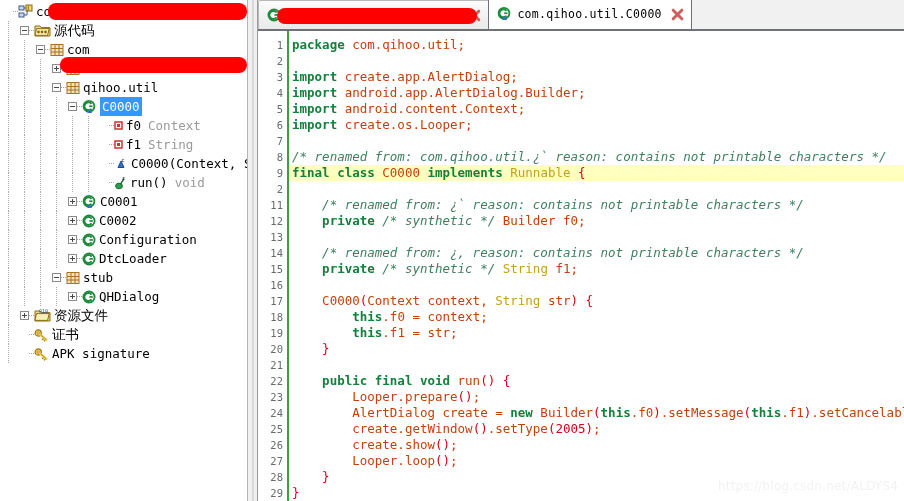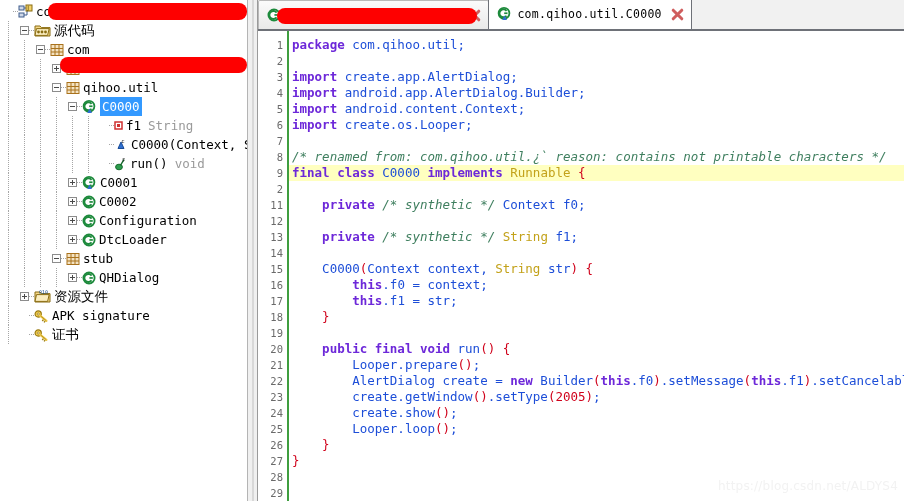--- a/index.html
+++ b/index.html
@@ -183,26 +183,26 @@
   #code .cl {
     height: 16px; line-height: 16px;
     font-family: "DejaVu Sans Mono", monospace;
     font-size: 12.5px;
     white-space: pre;
     color: #000000;
     padding-left: 3px;
   }
   #code .cl.hl { background: #ffffc0; }
 
-  .kw  { color: #6d28d9; font-weight: bold; }
+  .kw  { color: #15803d; font-weight: bold; }
   .cm  { color: #3f7f5f; font-style: italic; }
   .ty  { color: #c3a21a; }
   .pn  { color: #d0021b; }
   .num { color: #d0021b; text-align: right; }
-  .pl  { color: #1d4ed8; }
+  .pl  { color: #c2410c; }
 
   
   #watermark {
     position: absolute;
     right: 6px; bottom: 8px;
     font-family: "DejaVu Sans", sans-serif;
     font-size: 12px;
     color: #f2f2f2;
     letter-spacing: .2px;
     pointer-events: none;
@@ -358,20 +358,41 @@
           </div>
           <span style="width: 100px; flex: 0 0 100px;"></span>
           <span class="expspace"></span>
           <span class="dash"></span>
           <span class="ico">
             <svg width="9" height="9" viewBox="0 0 9 9">
         <rect x="1" y="1" width="7" height="7" fill="#ffffff" stroke="#cf3030" stroke-width="1.5"></rect>
         <rect x="3" y="3" width="3" height="3" fill="#cf3030"></rect>
       </svg>
           </span>
+          <span class="lbl">f0</span>
+          <span class="type">Context</span>
+        </div>
+        <div class="node">
+          <div class="guides">
+            <i style="left: 8px;"></i>
+            <i style="left: 24px;"></i>
+            <i style="left: 40px;"></i>
+            <i style="left: 56px;"></i>
+            <i style="left: 72px;"></i>
+            <i style="left: 88px;"></i>
+          </div>
+          <span style="width: 100px; flex: 0 0 100px;"></span>
+          <span class="expspace"></span>
+          <span class="dash"></span>
+          <span class="ico">
+            <svg width="9" height="9" viewBox="0 0 9 9">
+        <rect x="1" y="1" width="7" height="7" fill="#ffffff" stroke="#cf3030" stroke-width="1.5"></rect>
+        <rect x="3" y="3" width="3" height="3" fill="#cf3030"></rect>
+      </svg>
+          </span>
           <span class="lbl">f1</span>
           <span class="type">String</span>
         </div>
         <div class="node">
           <div class="guides">
             <i style="left: 8px;"></i>
             <i style="left: 24px;"></i>
             <i style="left: 40px;"></i>
             <i style="left: 56px;"></i>
             <i style="left: 72px;"></i>
@@ -552,40 +573,40 @@
           <span class="ico">
             <svg width="15" height="14" viewBox="0 0 15 14">
         <circle cx="4.2" cy="5" r="3.1" fill="#f6d052" stroke="#9a7a10" stroke-width="1.2"></circle>
         <circle cx="4.2" cy="5" r="1.1" fill="#ffffff" stroke="#9a7a10" stroke-width=".8"></circle>
         <path d="M6.4 6.8 L12.4 11.8" stroke="#f6d052" stroke-width="2.4" stroke-linecap="round"></path>
         <path d="M6.4 6.8 L12.4 11.8" stroke="#9a7a10" stroke-width=".7" fill="none"></path>
         <path d="M9.4 10.6 L8.3 12" stroke="#9a7a10" stroke-width="1.4"></path>
         <path d="M11.1 12.2 L10 13.4" stroke="#9a7a10" stroke-width="1.4"></path>
       </svg>
           </span>
-          <span class="lbl">APK signature</span>
+          <span class="lbl cjk">证书</span>
         </div>
         <div class="node">
           <div class="guides">
             <i style="left: 8px;"></i>
           </div>
           <span style="width: 20px; flex: 0 0 20px;"></span>
           <span class="expspace"></span>
           <span class="dash"></span>
           <span class="ico">
             <svg width="15" height="14" viewBox="0 0 15 14">
         <circle cx="4.2" cy="5" r="3.1" fill="#f6d052" stroke="#9a7a10" stroke-width="1.2"></circle>
         <circle cx="4.2" cy="5" r="1.1" fill="#ffffff" stroke="#9a7a10" stroke-width=".8"></circle>
         <path d="M6.4 6.8 L12.4 11.8" stroke="#f6d052" stroke-width="2.4" stroke-linecap="round"></path>
         <path d="M6.4 6.8 L12.4 11.8" stroke="#9a7a10" stroke-width=".7" fill="none"></path>
         <path d="M9.4 10.6 L8.3 12" stroke="#9a7a10" stroke-width="1.4"></path>
         <path d="M11.1 12.2 L10 13.4" stroke="#9a7a10" stroke-width="1.4"></path>
       </svg>
           </span>
-          <span class="lbl cjk">证书</span>
+          <span class="lbl">APK signature</span>
         </div>
       </div>
   <div class="redact" style="left: 48px; top: 3px; width: 199px; height: 17px;"></div>
       <div class="redact" style="left: 60px; top: 57px; width: 187px; height: 16px;"></div>
     </div>
 
   <div id="splitter">
     <div class="grip"></div>
   </div>
 
@@ -663,22 +684,24 @@
           <div class="cl"><span class="kw">package</span><span class="pl"> com.qihoo.util;</span></div>
           <div class="cl">&nbsp;</div>
           <div class="cl"><span class="kw">import</span><span class="pl"> create.app.AlertDialog;</span></div>
           <div class="cl"><span class="kw">import</span><span class="pl"> android.app.AlertDialog.Builder;</span></div>
           <div class="cl"><span class="kw">import</span><span class="pl"> android.content.Context;</span></div>
           <div class="cl"><span class="kw">import</span><span class="pl"> create.os.Looper;</span></div>
           <div class="cl">&nbsp;</div>
           <div class="cl"><span class="cm">/* renamed from: com.qihoo.util.¿` reason: contains not printable characters */</span></div>
           <div class="cl hl"><span class="kw">final class</span><span class="pl"> C0000 </span><span class="kw">implements</span><span class="pl"> </span><span class="ty">Runnable</span><span class="pn"> {</span></div>
           <div class="cl">&nbsp;</div>
-          <div class="cl"><span class="pl">    </span><span class="kw">private</span><span class="pl"> </span><span class="cm">/* synthetic */</span><span class="pl"> Context f0;</span></div>
+          <div class="cl"><span class="cm">    /* renamed from: ¿` reason: contains not printable characters */</span></div>
+          <div class="cl"><span class="pl">    </span><span class="kw">private</span><span class="pl"> </span><span class="cm">/* synthetic */</span><span class="pl"> Builder f0;</span></div>
           <div class="cl">&nbsp;</div>
+          <div class="cl"><span class="cm">    /* renamed from: ¿, reason: contains not printable characters */</span></div>
           <div class="cl"><span class="pl">    </span><span class="kw">private</span><span class="pl"> </span><span class="cm">/* synthetic */</span><span class="pl"> </span><span class="ty">String</span><span class="pl"> f1;</span></div>
           <div class="cl">&nbsp;</div>
           <div class="cl"><span class="pl">    C0000</span><span class="pn">(</span><span class="pl">Context context, </span><span class="ty">String</span><span class="pl"> str</span><span class="pn">)</span><span class="pl"> </span><span class="pn">{</span></div>
           <div class="cl"><span class="pl">        </span><span class="kw">this</span><span class="pl">.f0 = context;</span></div>
           <div class="cl"><span class="pl">        </span><span class="kw">this</span><span class="pl">.f1 = str;</span></div>
           <div class="cl"><span class="pl">    </span><span class="pn">}</span></div>
           <div class="cl">&nbsp;</div>
           <div class="cl"><span class="pl">    </span><span class="kw">public final void</span><span class="pl"> run</span><span class="pn">()</span><span class="pl"> </span><span class="pn">{</span></div>
           <div class="cl"><span class="pl">        Looper.prepare</span><span class="pn">()</span><span class="pl">;</span></div>
           <div class="cl"><span class="pl">        AlertDialog create = </span><span class="kw">new</span><span class="pl"> Builder</span><span class="pn">(</span><span class="kw">this</span><span class="pl">.f0</span><span class="pn">)</span><span class="pl">.setMessage</span><span class="pn">(</span><span class="kw">this</span><span class="pl">.f1</span><span class="pn">)</span><span class="pl">.setCancelable</span></div>

